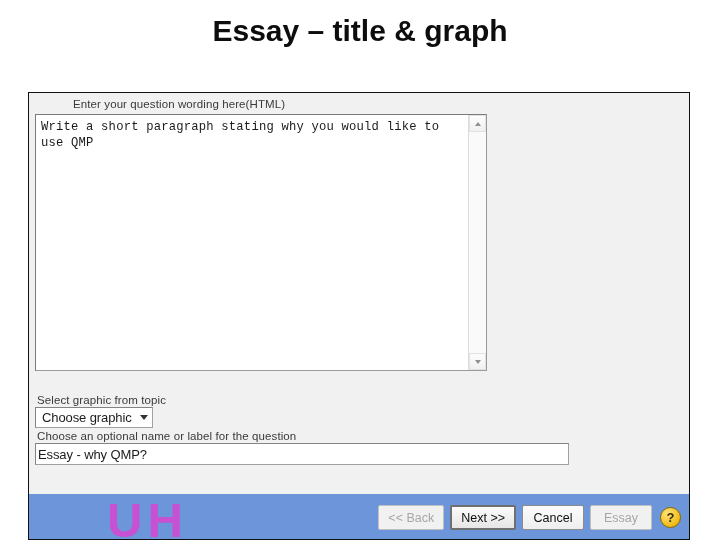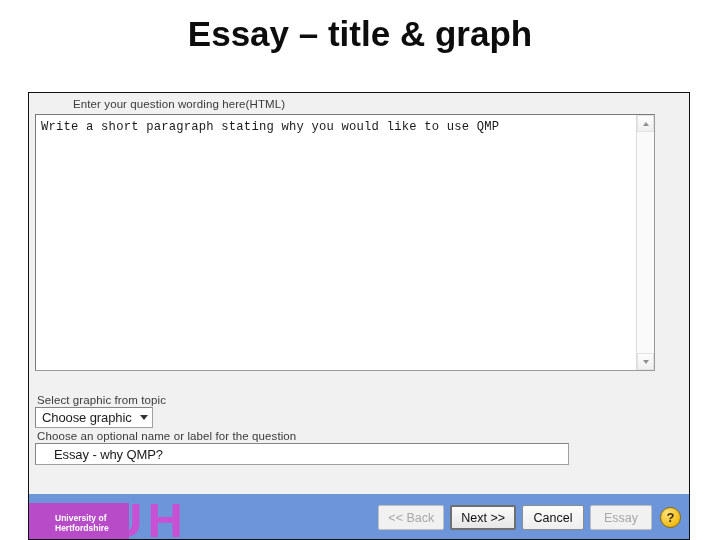--- a/index.html
+++ b/index.html
@@ -15,21 +15,21 @@
     position: relative;
   }
 
   
   .slide-title {
     position: absolute;
     left: 0;
     top: 14px;
     width: 720px;
     text-align: center;
-    font-size: 35px;
+    font-size: 30px;
     font-weight: bold;
     color: #0d0d0d;
     letter-spacing: 0px;
     white-space: nowrap;
   }
 
   
   .dialog {
     position: absolute;
     left: 28px;
@@ -59,21 +59,21 @@
   }
   .label-question { left: 8px; top: 5px; margin-left: 36px; }
   .label-graphic  { left: 8px; top: 301px; }
   .label-name     { left: 8px; top: 337px; }
 
   
   .question-area {
     position: absolute;
     left: 6px;
     top: 21px;
-    width: 620px;
+    width: 452px;
     height: 257px;
     background: #ffffff;
     border: 1px solid #9a9a9a;
     border-top-color: #7a7a7a;
     border-left-color: #7a7a7a;
     box-sizing: border-box;
     display: flex;
   }
   .question-text {
     flex: 1 1 auto;
@@ -167,21 +167,21 @@
     top: 350px;
     width: 534px;
     height: 22px;
     background: #ffffff;
     border: 1px solid #a0a0a0;
     border-top-color: #848484;
     border-left-color: #848484;
     box-sizing: border-box;
     display: flex;
     align-items: center;
-    padding-left: 18px;
+    padding-left: 2px;
   }
   .name-input-value {
     font-size: 13px;
     color: #1a1a1a;
     white-space: nowrap;
     letter-spacing: -0.1px;
   }
 
   
   .footer-bar {
@@ -320,23 +320,17 @@
       <div class="buttons">
         <div class="btn disabled">&lt;&lt; Back</div>
         <div class="btn default">Next &gt;&gt;</div>
         <div class="btn">Cancel</div>
         <div class="btn disabled">Essay</div>
         <div class="help-icon">?</div>
       </div>
 
       <div class="uh-logo">
         <div class="uh-letters">UH</div>
-        <div class="uh-block">
-          <div class="uh-text">
-            <div>University of</div>
-            <div>Hertfordshire</div>
-          </div>
-        </div>
       </div>
     </div>
 
   </div>
 </div>
 
 </body></html>

